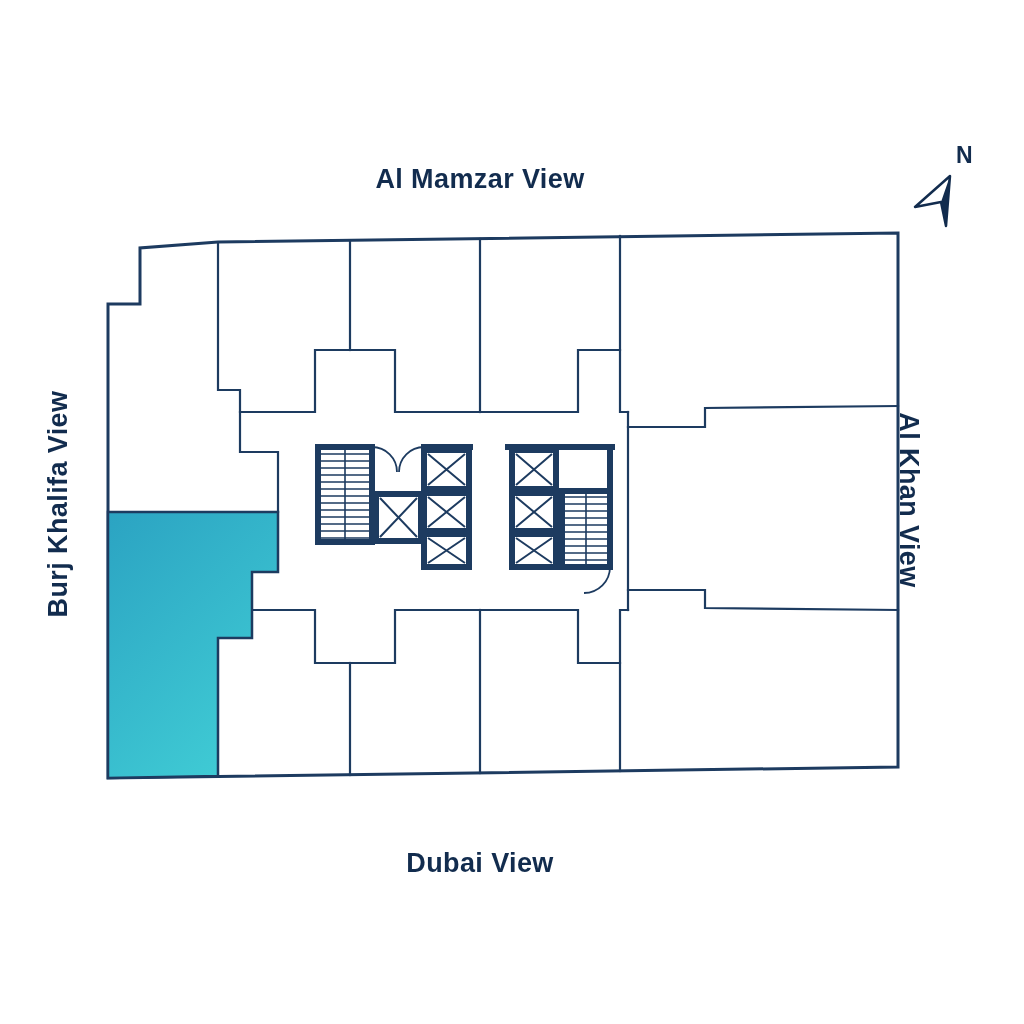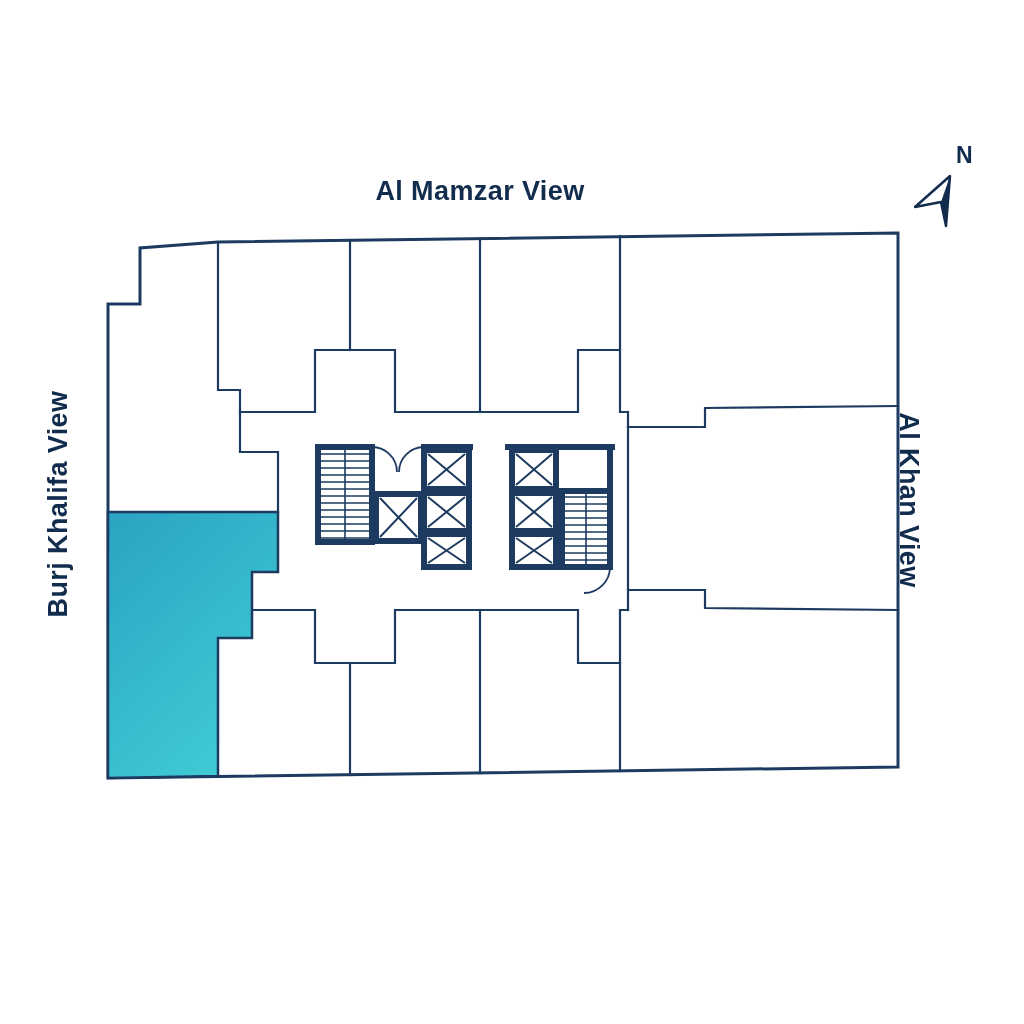--- a/index.html
+++ b/index.html
@@ -18,21 +18,21 @@
   }
   .plan-svg{position:absolute;left:0;top:0;width:1024px;height:1024px;}
   .label{
     position:absolute;
     font-weight:700;
     font-size:27px;
     letter-spacing:.4px;
     color:var(--text-navy);
     white-space:nowrap;
   }
-  .label-top{left:480px;top:176px;transform:translateX(-50%);text-align:center;}
+  .label-top{left:480px;top:164px;transform:translateX(-50%);text-align:center;}
   .label-bottom{left:480px;top:848px;transform:translateX(-50%);}
   .label-left{left:58px;top:504px;transform:translate(-50%,-50%) rotate(-90deg);}
   .label-right{left:908px;top:500px;transform:translate(-50%,-50%) rotate(90deg);}
   .compass-n{
     position:absolute;left:956px;top:142px;
     font-weight:700;font-size:23px;color:var(--text-navy);
   }
   
   .outline{fill:#ffffff;stroke:var(--line-navy);stroke-width:3;stroke-linejoin:miter;}
   .wall path{stroke:var(--line-navy);stroke-width:2.2;fill:none;stroke-linecap:square;stroke-linejoin:miter;}
@@ -118,18 +118,19 @@
       <path class="arc" d="M610 567 a26 26 0 0 1 -26 26"></path>
     </g>
 
     <g>
       <polygon class="na-outline" points="950,176 915,207 941,202 946,226"></polygon>
       <polygon class="na-fill" points="950,176 941,202 946,226"></polygon>
     </g>
   </svg>
 
   <div class="label label-top">Al Mamzar View</div>
+  <div class="label label-bottom">Dubai View</div>
   <div class="label label-left">Burj Khalifa View</div>
   <div class="label label-right">Al Khan View</div>
 
   <div class="compass-n">N</div>
 
 </div>
 
 </body></html>

